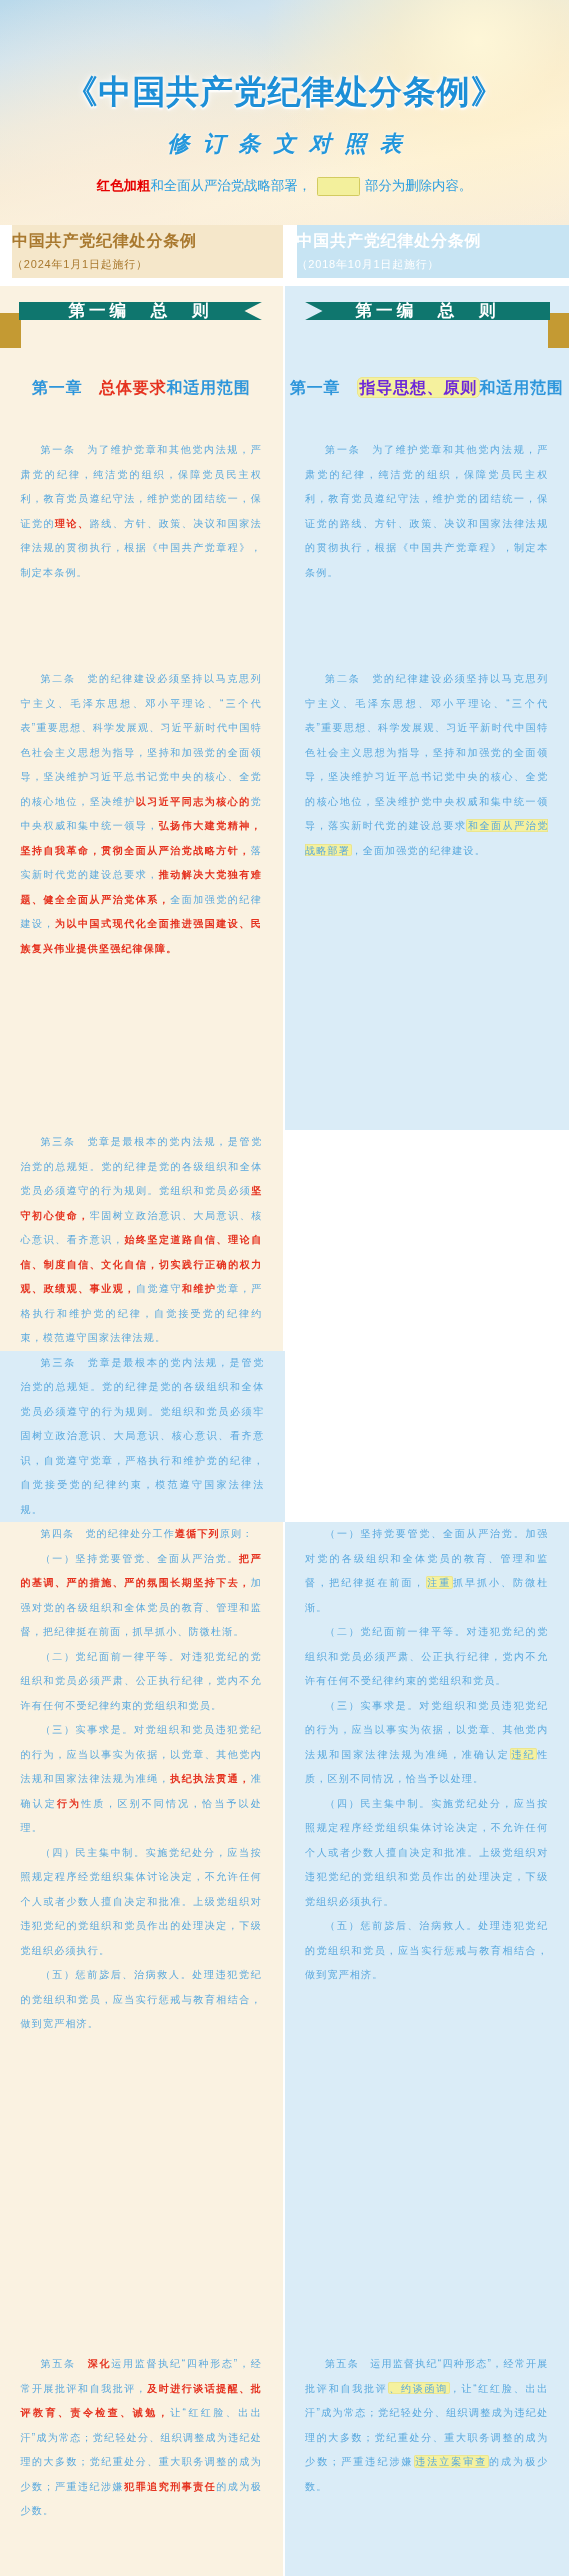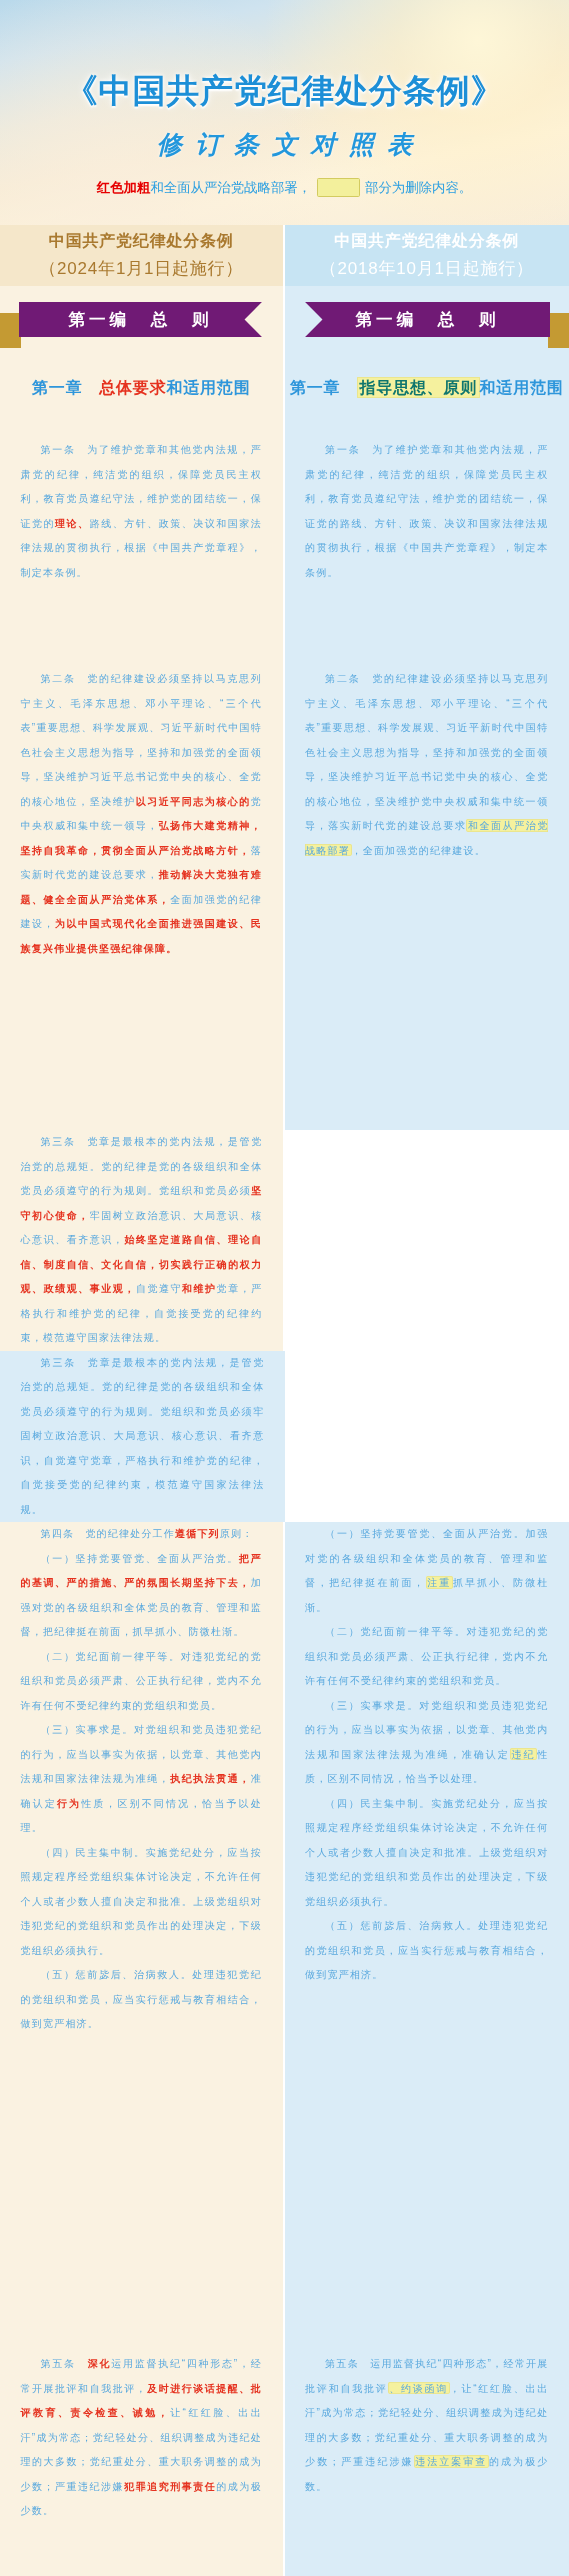--- a/index.html
+++ b/index.html
@@ -14,53 +14,53 @@
       radial-gradient(circle at 20% 88%, rgba(250,238,220,0.8) 0%, rgba(250,238,220,0) 45%),
       linear-gradient(168deg,#b9d9eb 0%,#cfe3ef 18%,#e9e9de 38%,#f7ecd6 55%,#fdf3dc 72%,#f8edda 100%);
     display:flex;flex-direction:column;align-items:center;justify-content:center;
   }
   .doc-title{
     margin-top:41px;font-size:33px;font-weight:bold;color:#1d8fd7;letter-spacing:0.8px;
     text-shadow:0 0 4px #ffffff,0 1.6px 1.6px rgba(255,255,255,0.9),0 0 9.5px rgba(255,255,255,0.8);
     white-space:nowrap;
   }
   .doc-subtitle{
-    margin-top:14px;font-size:25px;font-weight:bold;font-style:italic;color:#2397dc;
+    margin-top:14px;font-size:22px;font-weight:bold;font-style:italic;color:#2397dc;
     letter-spacing:13.4px;text-indent:13.4px;
     text-shadow:0 0 3.2px rgba(255,255,255,0.85);
   }
   .legend{margin-top:17.4px;font-size:13.4px;color:#2b9fe1;display:flex;align-items:center;white-space:nowrap;}
   .legend .red{color:#e60000;font-weight:bold;}
   .legend .swatch{display:inline-block;width:41px;height:17.4px;background:#f3f09c;border:0.8px solid #d3cb60;border-radius:1.6px;margin:0 5.5px;}
 
   
   .cmp-table{display:flex;flex-direction:column;flex:1;}
   .row{display:flex;align-items:stretch;}
   .cell{width:285px;box-sizing:border-box;}
   .cell.l{background:#faf2e1;border-right:2.4px solid #ffffff;}
   .cell.r{background:#daecf7;}
 
   
   .row-bands{height:61px;}
-  .band{display:flex;flex-direction:column;align-items:center;justify-content:center;height:61px;}
+  .band{display:flex;flex-direction:column;align-items:flex-start;justify-content:center;height:53px;margin-left:12px;}
   .band.l{background:#f5e7ca;}
   .band.r{background:#c7e4f3;}
   .band .bt{font-size:16px;font-weight:bold;letter-spacing:0.8px;}
-  .band .bd{font-size:17px;margin-top:4.7px;letter-spacing:0.8px;}
+  .band .bd{font-size:11px;margin-top:4.7px;letter-spacing:0.8px;}
   .band.l .bt,.band.l .bd{color:#a9792f;}
   .band.r .bt,.band.r .bd{color:#ffffff;}
 
   
   .row-ribbon{height:67px;}
   .ribbon-wrap{position:relative;height:35px;margin-top:16px;}
   .fold{position:absolute;top:11px;width:20.6px;height:35px;background:#c49a33;}
   .fold.fl{left:0;}
   .fold.fr{right:0;}
   .ribbon-body{
-    position:absolute;top:0;height:35px;background:#701a75;
+    position:absolute;top:0;height:18px;background:#0f766e;
     display:flex;align-items:center;justify-content:center;
     color:#ffffff;font-size:16.6px;font-weight:bold;letter-spacing:4px;white-space:nowrap;
   }
   .ribbon-body.rl{left:19px;right:20.6px;clip-path:polygon(0 0,100% 0,calc(100% - 17.4px) 50%,100% 100%,0 100%);}
   .ribbon-body.rr{left:20.6px;right:19px;clip-path:polygon(0 0,100% 0,100% 100%,0 100%,17.4px 50%);}
 
   
   .row-chapter{min-height:85px;}
   .chapter{margin-top:24px;text-align:center;font-size:16px;font-weight:bold;letter-spacing:0.8px;line-height:22px;}
 
@@ -72,21 +72,21 @@
   .row-a5{min-height:259px;flex:1;}
   .cell .body{padding:0 20.6px;}
   .body p{margin:0;text-indent:2em;font-size:10px;line-height:24.5px;letter-spacing:1.2px;text-align:justify;color:#58a8de;}
 
   
   .seg-b{color:#58a8de;}
   .seg-r{color:#e5321f;font-weight:bold;}
   .seg-h{color:#58a8de;background:#f5f19e;border-radius:2.4px;padding:0.8px 1.6px;box-shadow:0 0 0 0.8px #e8e28a inset;}
   .seg-bb{color:#2e96db;}
   .seg-rb{color:#e5321f;}
-  .seg-hb{color:#0f766e;background:#f5f19e;border-radius:1px;padding:1.6px 2.4px;box-shadow:0 0 0 0.8px #e8e28a inset;}
+  .seg-hb{color:#6d28d9;background:#f5f19e;border-radius:6px;padding:1.6px 2.4px;box-shadow:0 0 0 0.8px #e8e28a inset;}
 </style>
 </head>
 <body>
 
 <div class="page">
 
   <div class="sky-header">
     <div class="doc-title">《中国共产党纪律处分条例》</div>
     <div class="doc-subtitle">修订条文对照表</div>
     <div class="legend">

